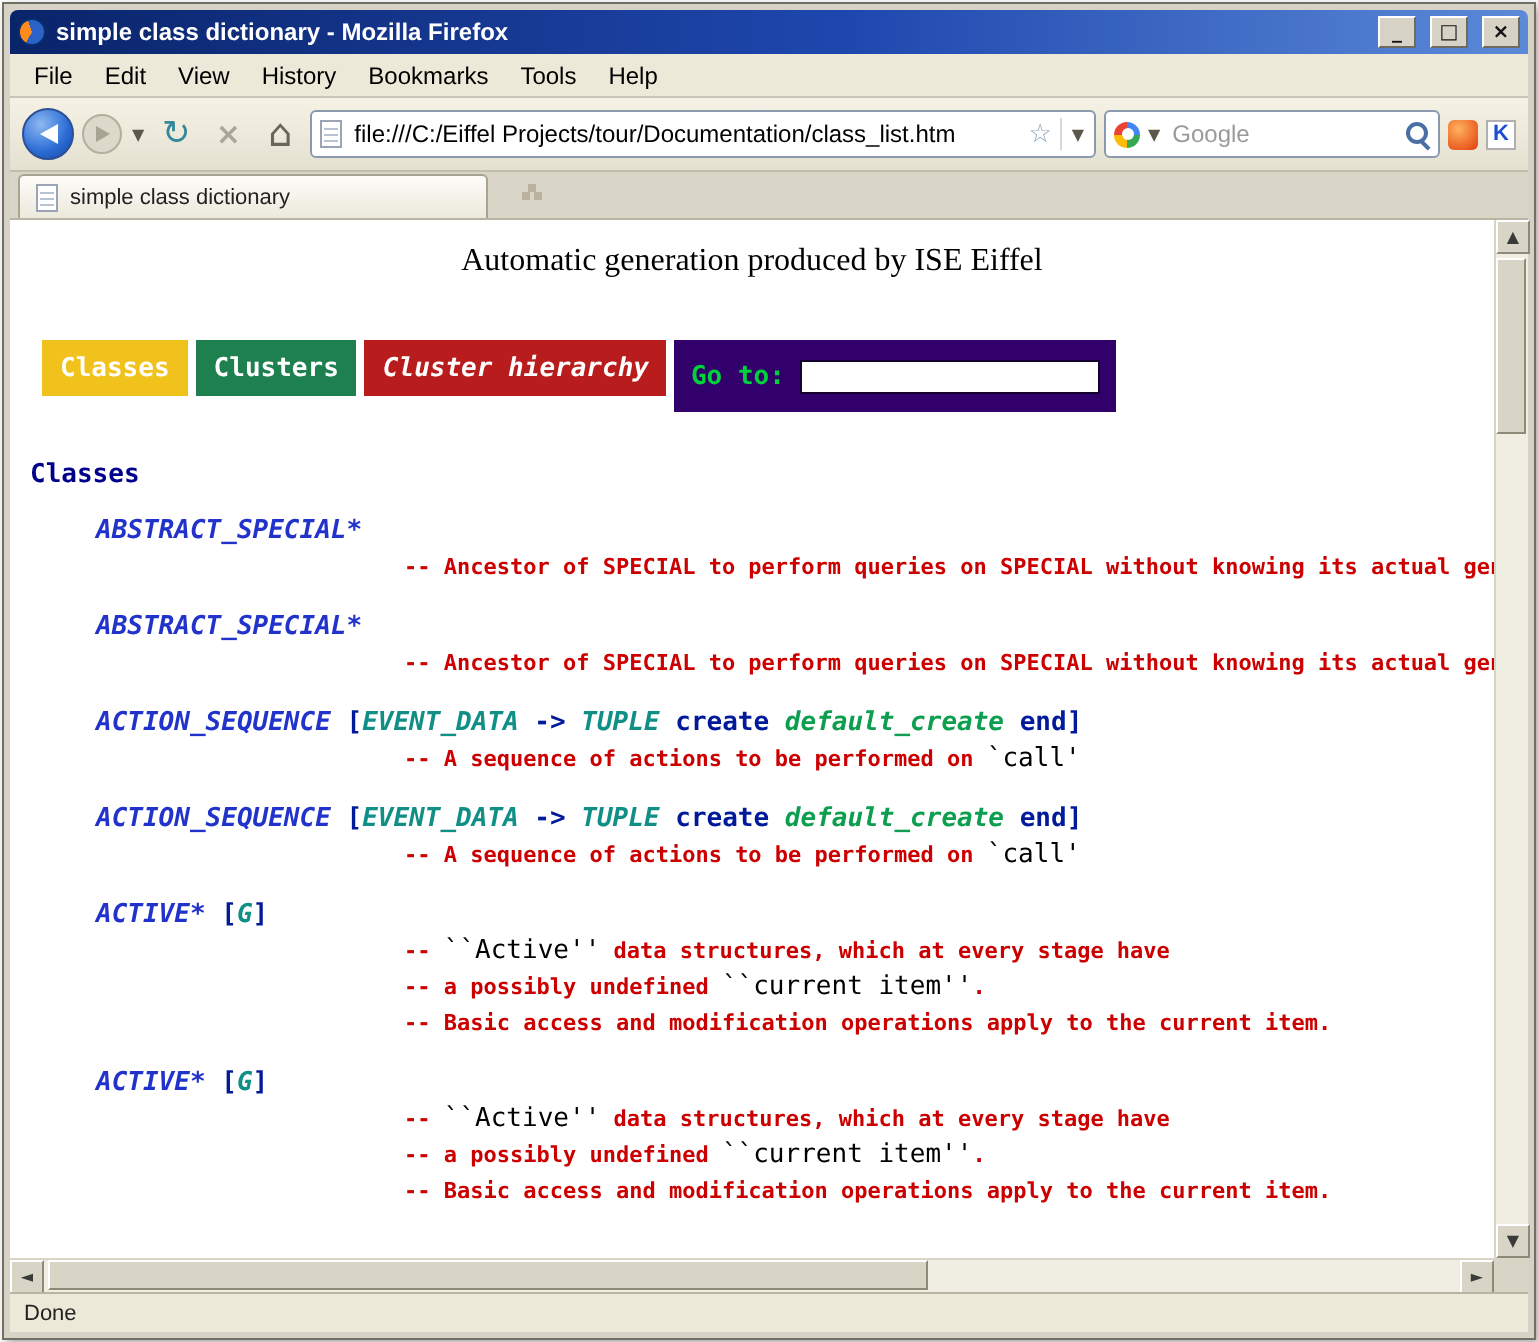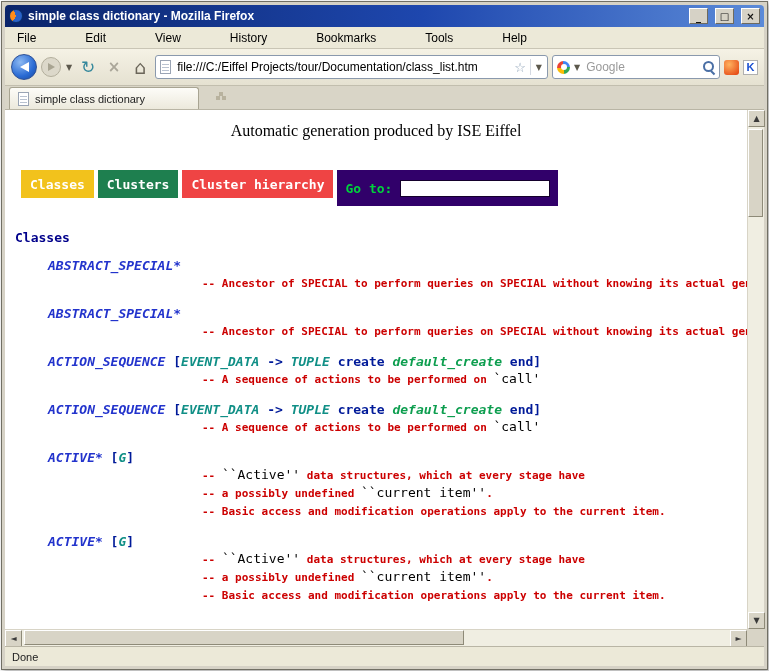--- a/index.html
+++ b/index.html
@@ -10,21 +10,21 @@
   .titlebar{height:22px;flex:0 0 22px;display:flex;align-items:center;gap:5px;padding:0 4px;
             background:linear-gradient(90deg,#0a246a 0%,#1e47ae 55%,#5b8ad8 100%);border-radius:4px 4px 0 0;}
   .ff-icon{width:14px;height:14px;border-radius:50%;
            background:conic-gradient(from 210deg,#ff8c1a 0 130deg,#2a62c8 130deg 360deg);
            border:1px solid #09306e;flex:0 0 14px;}
   .title-text{flex:1;color:#fff;font:bold 12px "Liberation Sans",sans-serif;white-space:nowrap;overflow:hidden;}
   .win-btn{width:19px;height:16px;background:#d6d2c6;border:1px solid;border-color:#fff #6e6a5e #6e6a5e #fff;
            display:flex;align-items:center;justify-content:center;font:bold 10px "DejaVu Sans",sans-serif;color:#111;margin-left:2px;}
   
   .menubar{height:22px;flex:0 0 22px;background:#ece9d8;border-bottom:1px solid #c9c5b5;
-           display:flex;align-items:center;padding:0 4px;gap:33px;}
+           display:flex;align-items:center;padding:0 4px;}
   .menu-item{font:12px "Liberation Sans",sans-serif;color:#000;padding:2px 8px;}
   
   .navbar{height:37px;flex:0 0 37px;background:linear-gradient(#f5f2e5,#e5e1d1);border-bottom:1px solid #c2beae;
           display:flex;align-items:center;padding:0 6px;gap:4px;}
   .nav-back{width:26px;height:26px;border-radius:50%;flex:0 0 26px;
             background:radial-gradient(circle at 35% 30%,#8db9f2,#2a6bd4 60%,#17479e);
             border:1px solid #2c4f96;display:flex;align-items:center;justify-content:center;}
   .tri-left{width:0;height:0;border-top:5px solid transparent;border-bottom:5px solid transparent;border-right:9px solid #fff;}
   .nav-fwd{width:20px;height:20px;border-radius:50%;background:#dcd8ca;border:1px solid #b3af9d;
            display:flex;align-items:center;justify-content:center;}
@@ -51,21 +51,21 @@
   .search-input::placeholder{color:#9a9a9a;}
   .mag{width:12px;height:12px;position:relative;flex:0 0 12px;}
   .mag::before{content:"";position:absolute;left:0;top:0;width:7px;height:7px;border:2px solid #4a6fa5;border-radius:50%;}
   .mag::after{content:"";position:absolute;left:8px;top:9px;width:5px;height:2px;background:#4a6fa5;transform:rotate(45deg);transform-origin:left center;}
   .ext1{width:15px;height:15px;border-radius:3px;background:radial-gradient(circle at 35% 30%,#ffb25e,#e23c0c);flex:0 0 15px;}
   .ext2{width:15px;height:15px;background:#fff;border:1px solid #b0b0b0;display:flex;align-items:center;justify-content:center;
         font:bold 11px "Liberation Sans",sans-serif;color:#1a4fd0;flex:0 0 15px;}
   
   .tabbar{height:24px;flex:0 0 24px;background:#d9d5c7;border-bottom:1px solid #b9b5a5;
           display:flex;align-items:flex-end;padding:2px 4px 0;gap:6px;}
-  .tab{height:22px;width:190px;background:linear-gradient(#fdfcf8,#ece9dc);border:1px solid #a8a492;border-bottom:none;
+  .tab{height:22px;width:235px;background:linear-gradient(#fdfcf8,#ece9dc);border:1px solid #a8a492;border-bottom:none;
        border-radius:3px 3px 0 0;display:flex;align-items:center;gap:6px;padding:0 8px;
        font:11px "Liberation Sans",sans-serif;color:#222;}
   .tab-stub{height:18px;width:26px;margin-bottom:2px;display:flex;align-items:center;justify-content:center;}
   .dots{width:4px;height:4px;background:#b8b29e;box-shadow:6px 0 0 #b8b29e,0 0 0 #b8b29e,3px -4px 0 #b8b29e;}
   
   .browser{flex:1;display:flex;min-height:0;background:#fff;}
   .content-col{flex:1;display:flex;flex-direction:column;min-width:0;}
   .content{flex:1;min-height:0;background:#fff;overflow:hidden;position:relative;color:#000;
            font-family:"DejaVu Sans Mono","Liberation Mono",monospace;}
   .page-header{font:16px "Liberation Serif",serif;color:#000;text-align:center;margin-top:12px;}
@@ -165,21 +165,21 @@
       </div>
   </div>
 
   <div class="browser">
     <div class="content-col">
       <div class="content">
         <div class="page-header">Automatic generation produced by ISE Eiffel</div>
         <div class="nav-row">
           <span class="pill" style="background: rgb(242, 194, 28); color: rgb(255, 255, 255);">Classes</span>
           <span class="pill" style="background: rgb(30, 127, 79); color: rgb(255, 255, 255);">Clusters</span>
-          <span class="pill" style="background: #ef4444; color: rgb(255, 255, 255);">Cluster hierarchy</span>
+          <span class="pill" style="background: #b91c1c; color: rgb(255, 255, 255); font-style: italic;">Cluster hierarchy</span>
           <span class="goto">
             <span class="goto-label">Go to:</span>
             <input class="goto-input" value="" style="">
           </span>
         </div>
         <div class="section-title">Classes</div>
         <div id="entries">
             <div class="entry">
               <div class="sig"><span class="seg-class">ABSTRACT_SPECIAL*</span></div>
               <div class="comment-line"><span class="seg-comment">-- Ancestor of SPECIAL to perform queries on SPECIAL without knowing its actual generic type</span></div>

